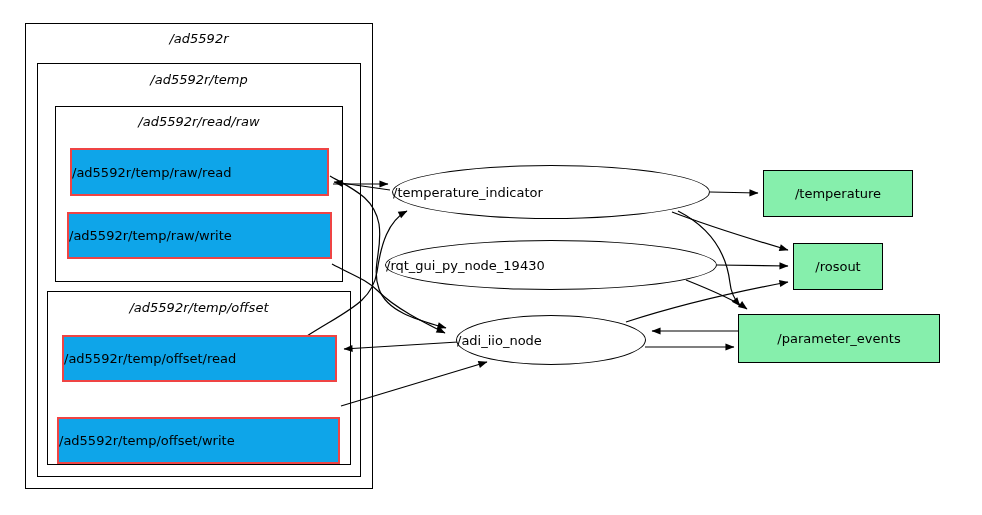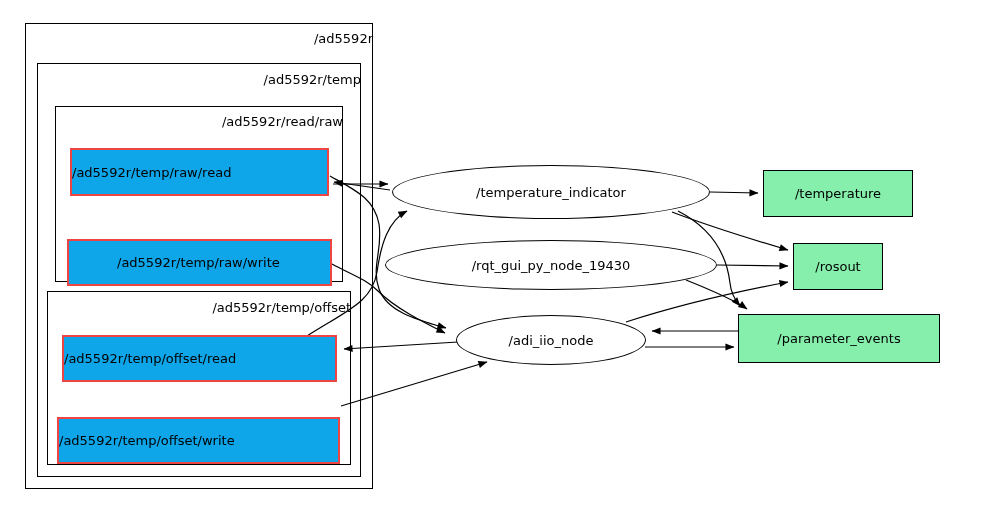--- a/index.html
+++ b/index.html
@@ -12,23 +12,24 @@
     overflow:hidden;
   }
   .cluster{
     position:absolute;
     border:1px solid #000;
     background:transparent;
     box-sizing:border-box;
   }
   .cluster-label{
     position:absolute;
-    text-align:right;
+    text-align:center;
     font-size:13px;
     white-space:nowrap;
+    font-style:italic;
   }
   .nodebox{
     position:absolute;
     border:2px solid #ef4444;
     background:#0ea5e9;
     box-sizing:border-box;
     display:flex;align-items:center;justify-content:flex-start;
     font-size:13px;
     white-space:nowrap;
   }
@@ -40,21 +41,21 @@
     display:flex;align-items:center;justify-content:center;
     font-size:13px;
     white-space:nowrap;
   }
   .ellipse{
     position:absolute;
     border:1.5px solid #000;
     border-radius:50%;
     background:#ffffff;
     box-sizing:border-box;
-    display:flex;align-items:center;justify-content:center;
+    display:flex;align-items:center;
     font-size:13px;
     white-space:nowrap;
   }
   svg.edges{
     position:absolute;left:0;top:0;width:982px;height:515px;
     pointer-events:none;
   }
   svg.edges path.edge{
     fill:none;stroke:#000;stroke-width:1.2px;
   }
@@ -95,21 +96,21 @@
     <path class="edge" marker-end="url(#arr)" d="M 626,322 C 688,302 740,291 788,282"></path>
     <path class="edge" marker-end="url(#arr)" d="M 678,211 C 715,230 727,258 730,283 C 731,294 735,300 740,306"></path>
     <path class="edge" marker-end="url(#arr)" d="M 686,280 C 711,290 733,299 747,309"></path>
     <path class="edge" marker-end="url(#arr)" d="M 738,331 L 652,331"></path>
     <path class="edge" marker-end="url(#arr)" d="M 645,347 L 734,347"></path>
   </svg>
 
   <div class="nodebox" style="left:70px;top:148px;width:259px;height:48px;">
     <span>/ad5592r/temp/raw/read</span>
   </div>
-  <div class="nodebox" style="left:67px;top:239px;width:265px;height:47px;padding-left:48px;">
+  <div class="nodebox" style="left:67px;top:212px;width:265px;height:47px;">
     <span>/ad5592r/temp/raw/write</span>
   </div>
   <div class="nodebox" style="left:62px;top:335px;width:275px;height:47px;">
     <span>/ad5592r/temp/offset/read</span>
   </div>
   <div class="nodebox" style="left:57px;top:417px;width:283px;height:47px;">
     <span>/ad5592r/temp/offset/write</span>
   </div>
 
   <div class="ellipse" style="left:392px;top:165px;width:318px;height:54px;">

